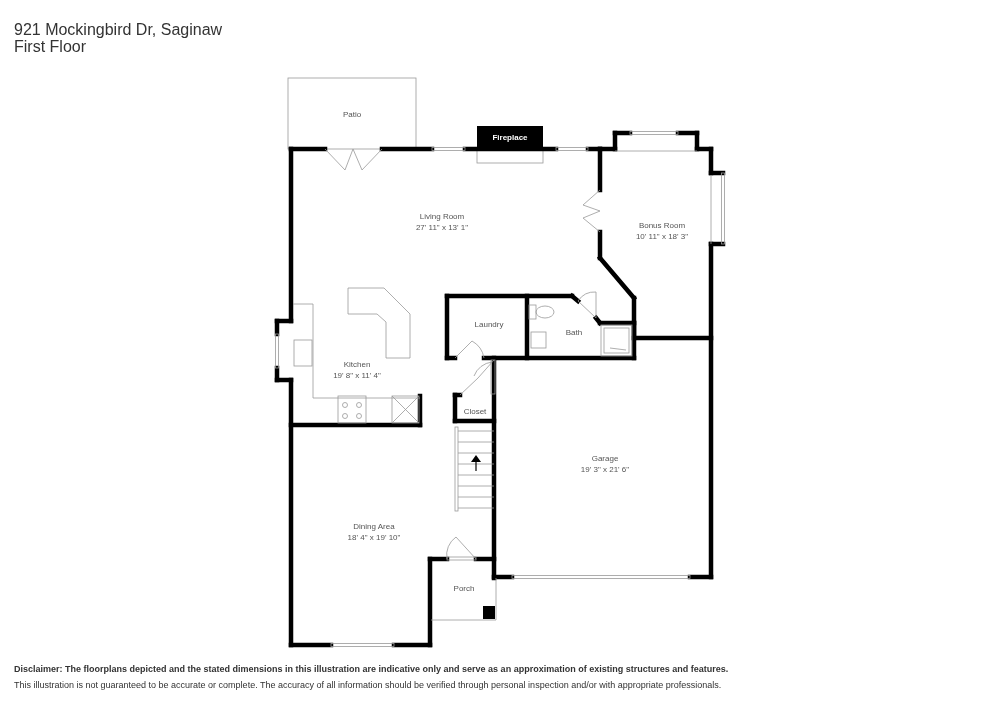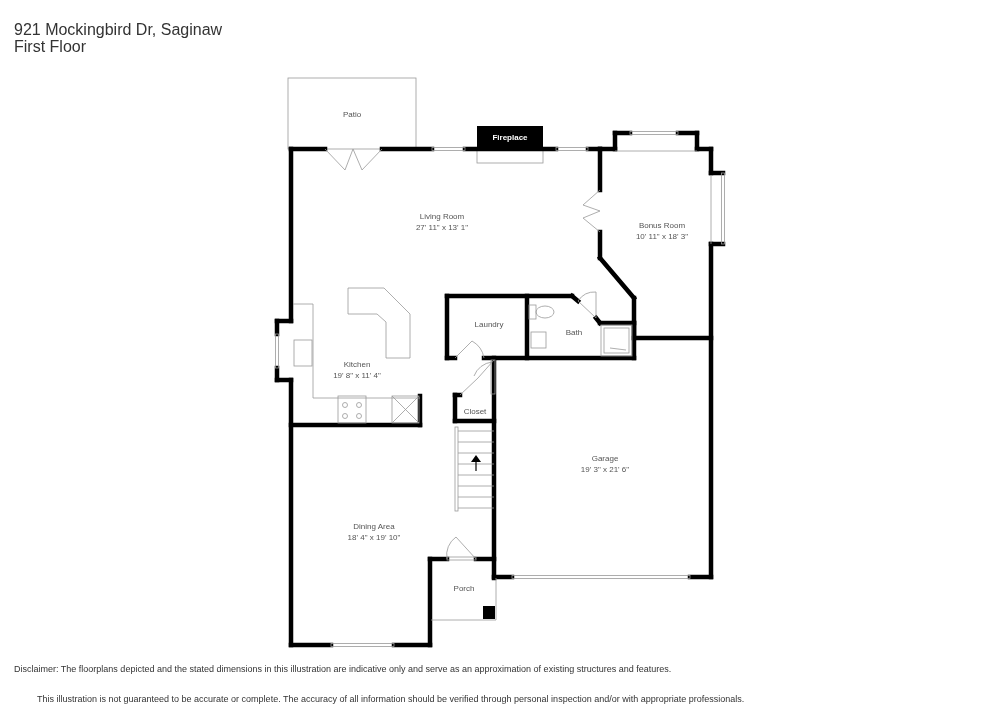--- a/index.html
+++ b/index.html
@@ -178,14 +178,14 @@
   <text class="lbl" x="489" y="327">Laundry</text>
   <text class="lbl" x="574" y="335">Bath</text>
   <text class="lbl" x="475" y="414">Closet</text>
   <text class="lbl" x="605" y="461">Garage</text>
   <text class="lbl" x="605" y="472">19' 3" x 21' 6"</text>
   <text class="lbl" x="374" y="529">Dining Area</text>
   <text class="lbl" x="374" y="540">18' 4" x 19' 10"</text>
   <text class="lbl" x="464" y="591">Porch</text>
 </svg>
 
-<div class="disc" style="top:664px;">Disclaimer: The floorplans depicted and the stated dimensions in this illustration are indicative only and serve as an approximation of existing structures and features.</div>
-<div class="disc" style="top:694px;margin-left:23px;">This illustration is not guaranteed to be accurate or complete. The accuracy of all information should be verified through personal inspection and/or with appropriate professionals.</div>
+<div class="disc" style="top:664px;font-weight:bold;">Disclaimer: The floorplans depicted and the stated dimensions in this illustration are indicative only and serve as an approximation of existing structures and features.</div>
+<div class="disc" style="top:680px;">This illustration is not guaranteed to be accurate or complete. The accuracy of all information should be verified through personal inspection and/or with appropriate professionals.</div>
 
 </body></html>

